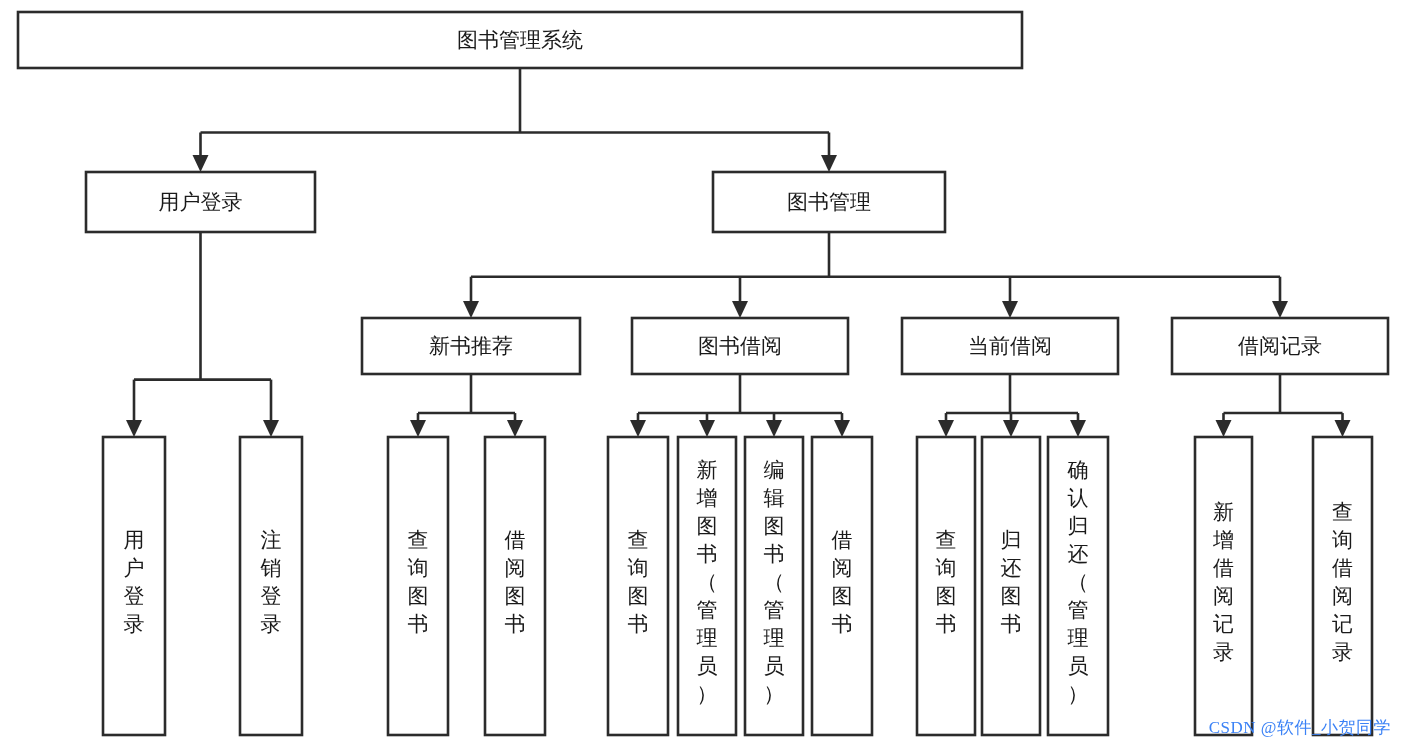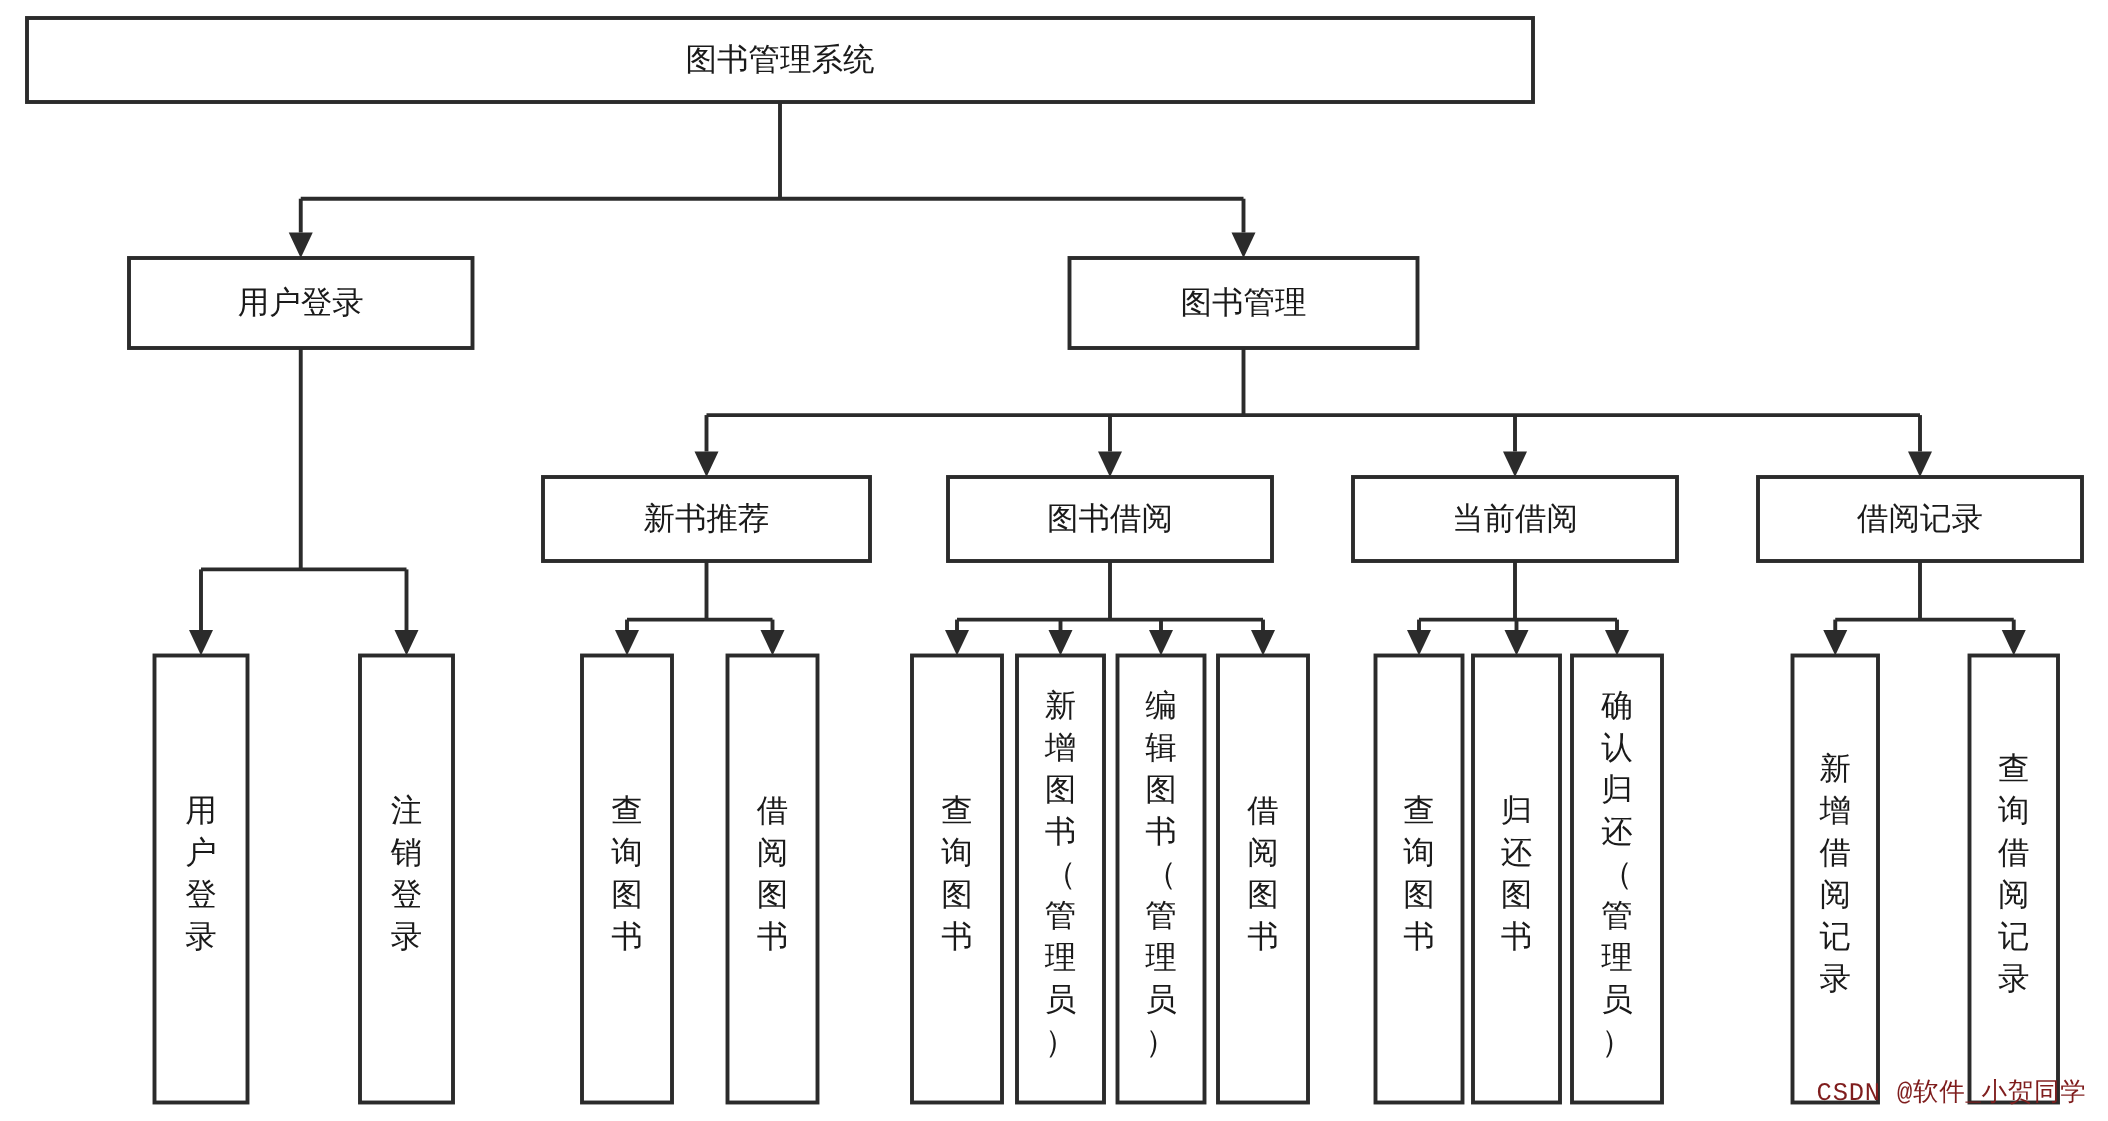--- a/index.html
+++ b/index.html
@@ -51,23 +51,23 @@
   .node-label-vert {
     fill: #1a1a1a;
     font-family: "Liberation Sans", "DejaVu Sans", sans-serif;
     font-size: 21px;
     text-anchor: middle;
   }
   .watermark-text {
     position: absolute;
     right: 14px;
     bottom: 8px;
-    color: #7f1d1d;
+    color: #3b82f6;
     font-size: 17px;
-    font-family: Liberation Mono, monospace;
+    font-family: Liberation Serif, serif;
     letter-spacing: 0.5px;
     white-space: nowrap;
     user-select: none;
   }
 </style>
 </head>
 <body>
 
 <div id="diagram-root">
 

